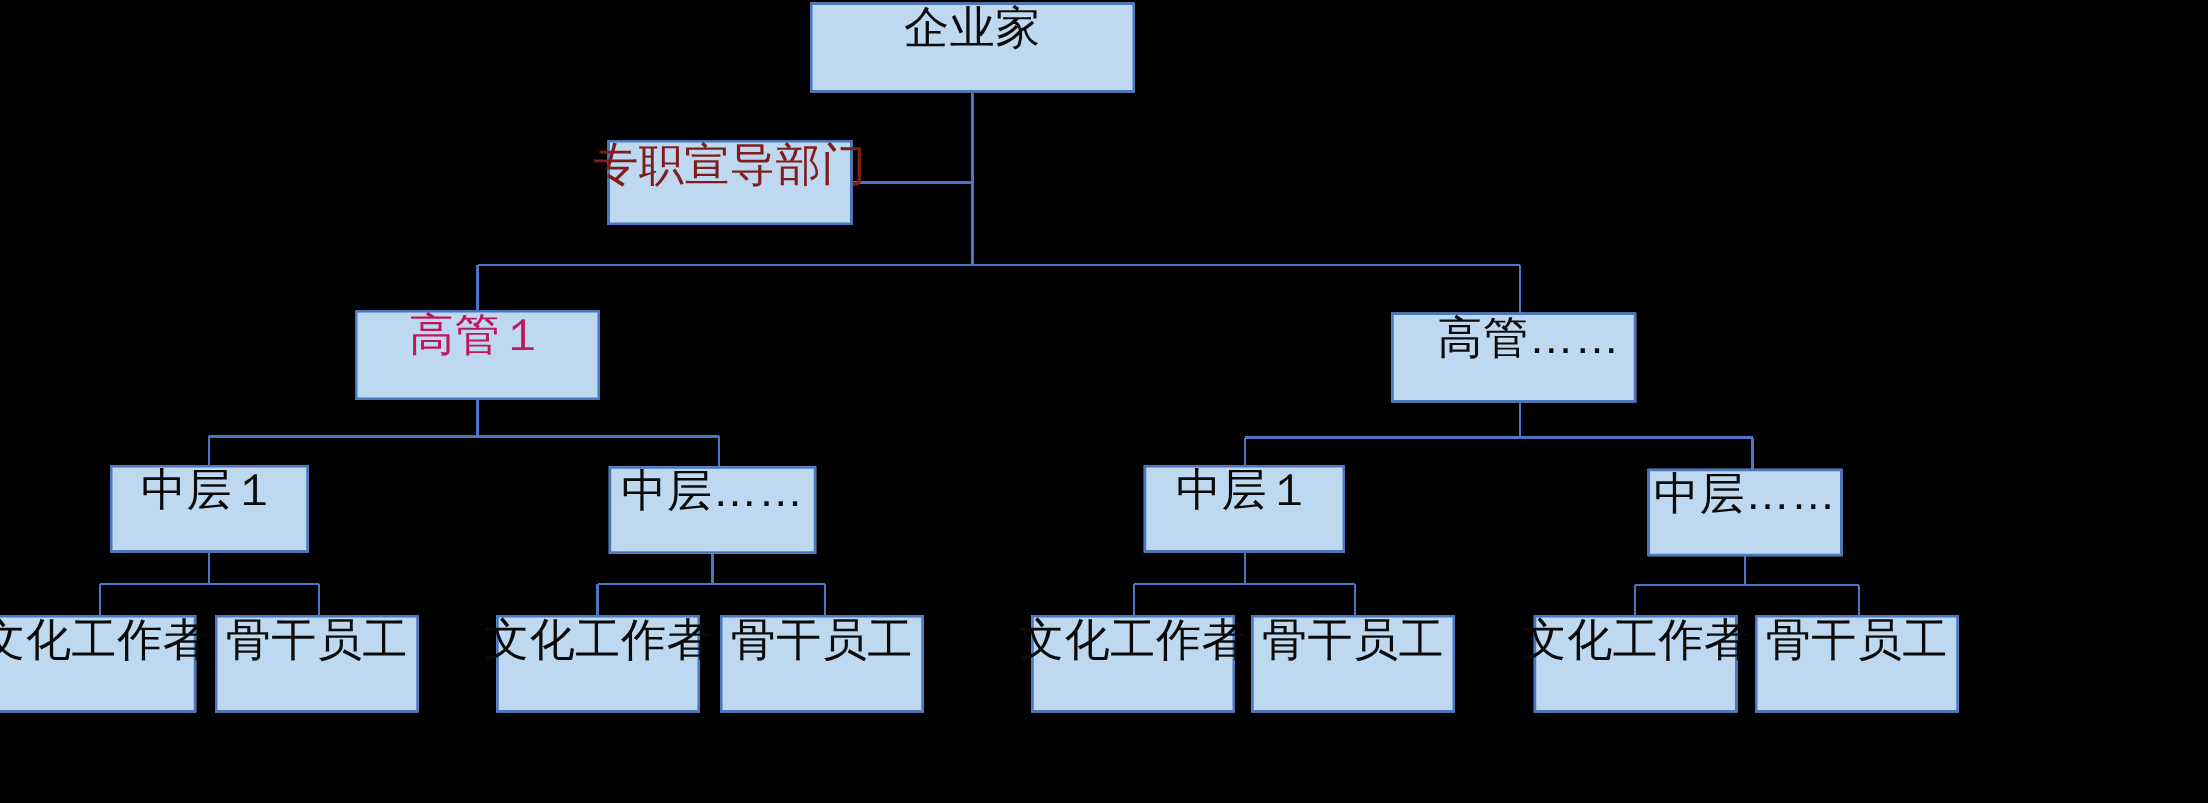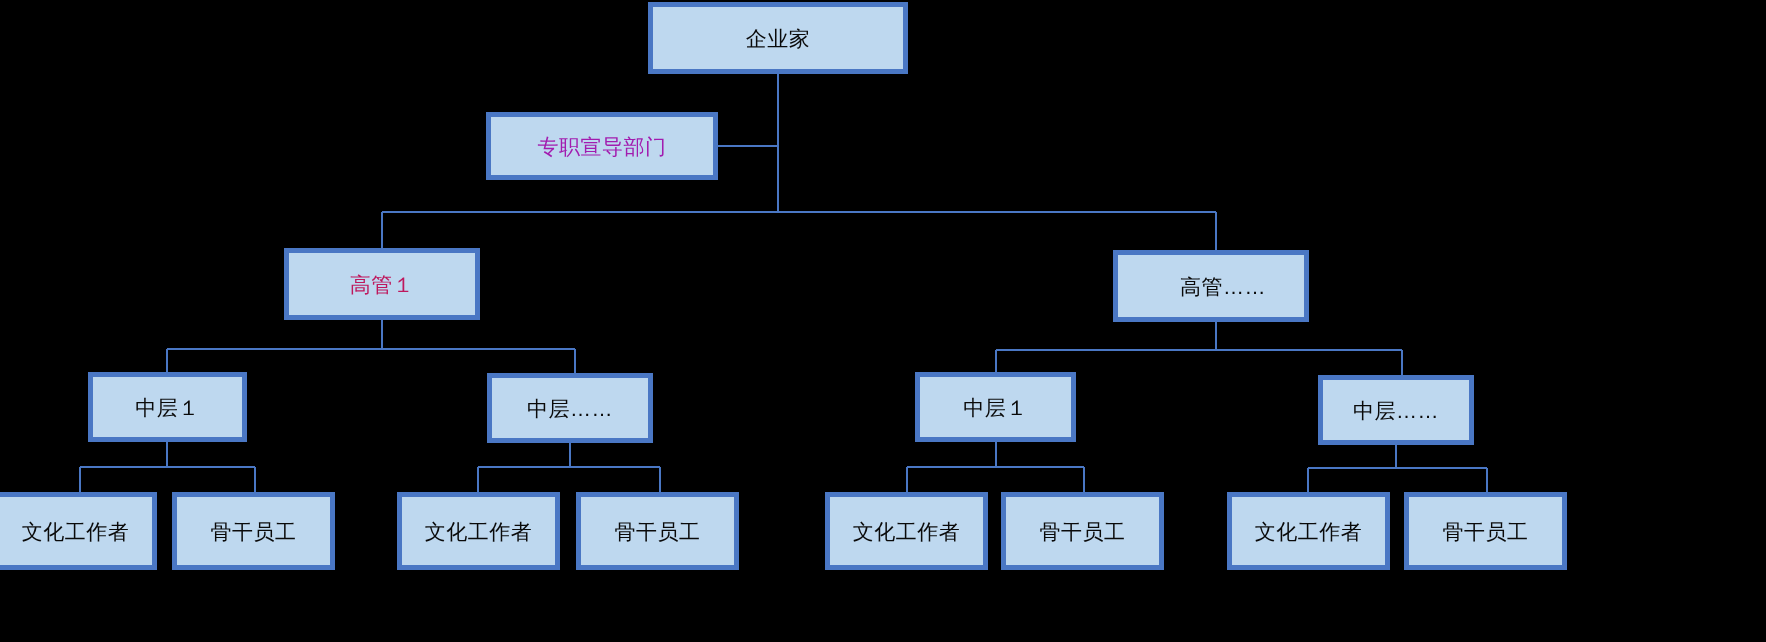--- a/index.html
+++ b/index.html
@@ -23,26 +23,26 @@
     left: 0;
     top: 0;
     width: 1766px;
     height: 642px;
     pointer-events: none;
   }
   .node {
     position: absolute;
     box-sizing: border-box;
     background: #bed8ef;
-    border: 5px solid #0ea5e9;
+    border: 2px solid #0ea5e9;
     display: flex;
-    align-items: center;
+    align-items: flex-start;
     justify-content: center;
     color: #0a0a0a;
-    font-size: 21px;
+    font-size: 36px;
     line-height: 1;
     letter-spacing: 0.5px;
     white-space: nowrap;
   }
   .node .label {
     display: block;
     padding: 0 4px;
   }
 </style>
 </head>
@@ -79,21 +79,21 @@
       <path d="M 1396,445 L 1396,468" stroke="#4a77c4" stroke-width="2" fill="none" shape-rendering="crispEdges"></path>
       <path d="M 1308,468 L 1487,468" stroke="#4a77c4" stroke-width="2" fill="none" shape-rendering="crispEdges"></path>
       <path d="M 1308,468 L 1308,492" stroke="#4a77c4" stroke-width="2" fill="none" shape-rendering="crispEdges"></path>
       <path d="M 1487,468 L 1487,492" stroke="#4a77c4" stroke-width="2" fill="none" shape-rendering="crispEdges"></path>
     </svg>
 
   <div id="nodes-layer">
       <div class="node" style="left: 648px; top: 2px; width: 260px; height: 72px; background: rgb(190, 216, 239); border-color: rgb(74, 119, 196); color: rgb(10, 10, 10);">
         <span class="label">企业家</span>
       </div>
-      <div class="node" style="left: 486px; top: 112px; width: 232px; height: 68px; background: rgb(190, 216, 239); border-color: rgb(74, 119, 196); color: #a21caf;">
+      <div class="node" style="left: 486px; top: 112px; width: 196px; height: 68px; background: rgb(190, 216, 239); border-color: rgb(74, 119, 196); color: #7f1d1d;">
         <span class="label">专职宣导部门</span>
       </div>
       <div class="node" style="left: 284px; top: 248px; width: 196px; height: 72px; background: rgb(190, 216, 239); border-color: rgb(74, 119, 196); color: #be185d;">
         <span class="label">高管１</span>
       </div>
       <div class="node" style="left: 1113px; top: 250px; width: 196px; height: 72px; background: rgb(190, 216, 239); border-color: rgb(74, 119, 196); color: rgb(10, 10, 10); padding-left: 24px;">
         <span class="label">高管……</span>
       </div>
       <div class="node" style="left: 88px; top: 372px; width: 159px; height: 70px; background: rgb(190, 216, 239); border-color: rgb(74, 119, 196); color: rgb(10, 10, 10);">
         <span class="label">中层１</span>

